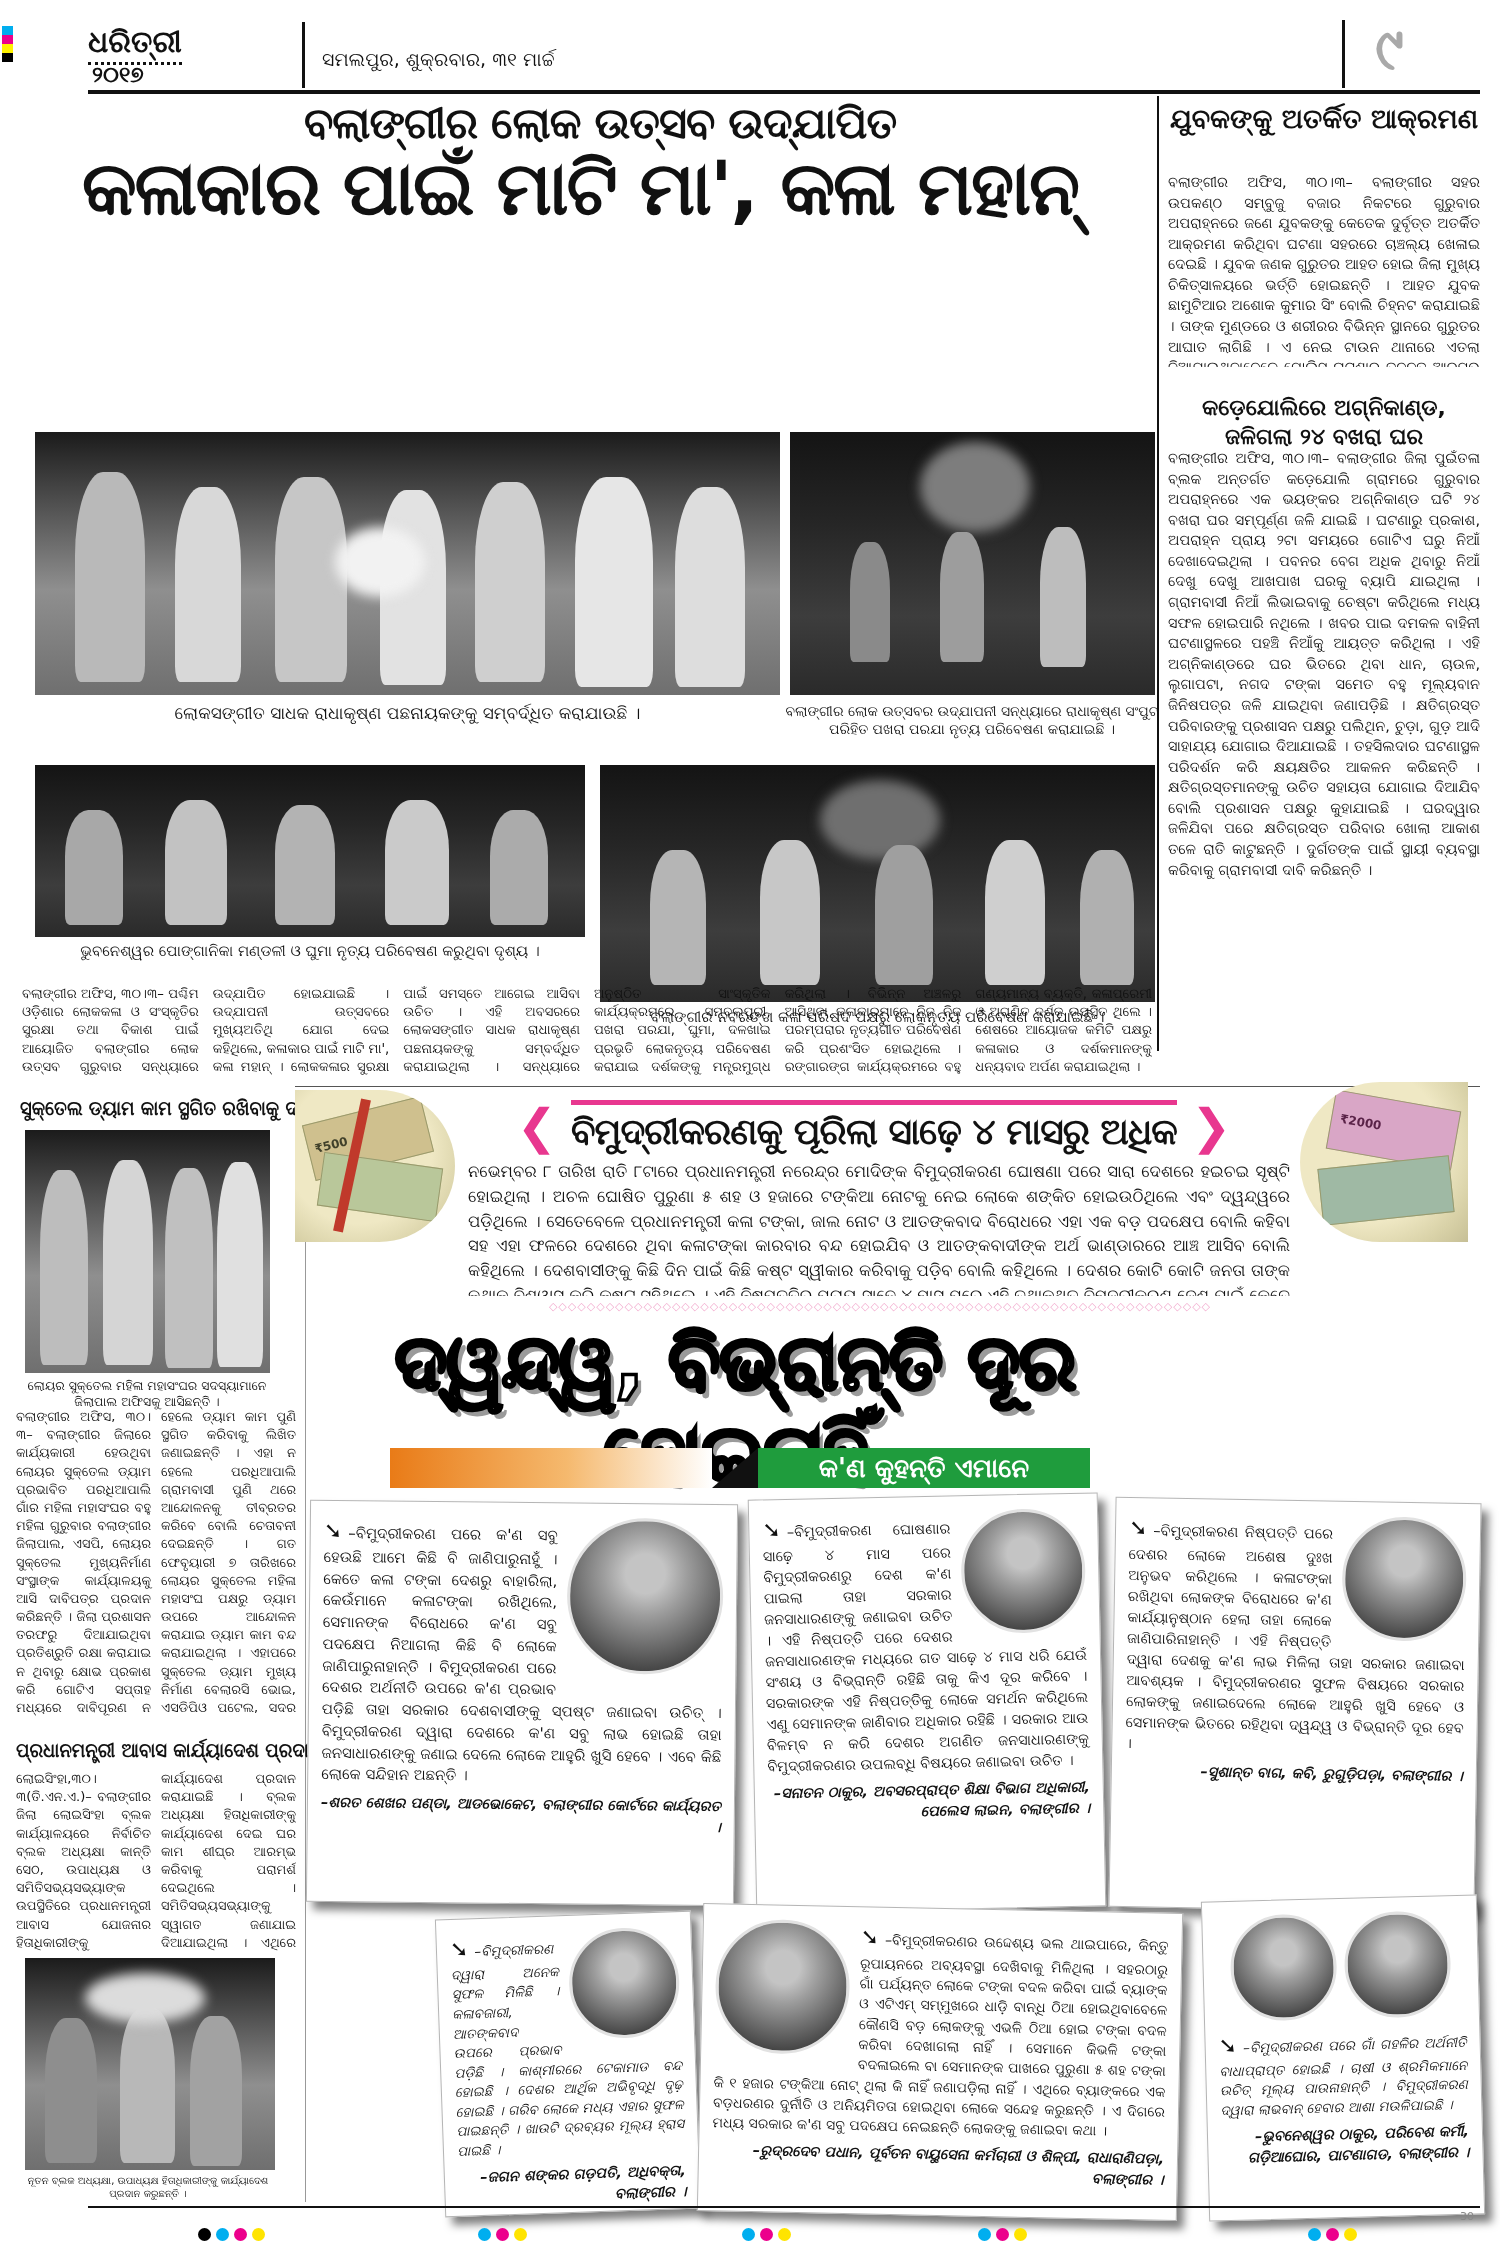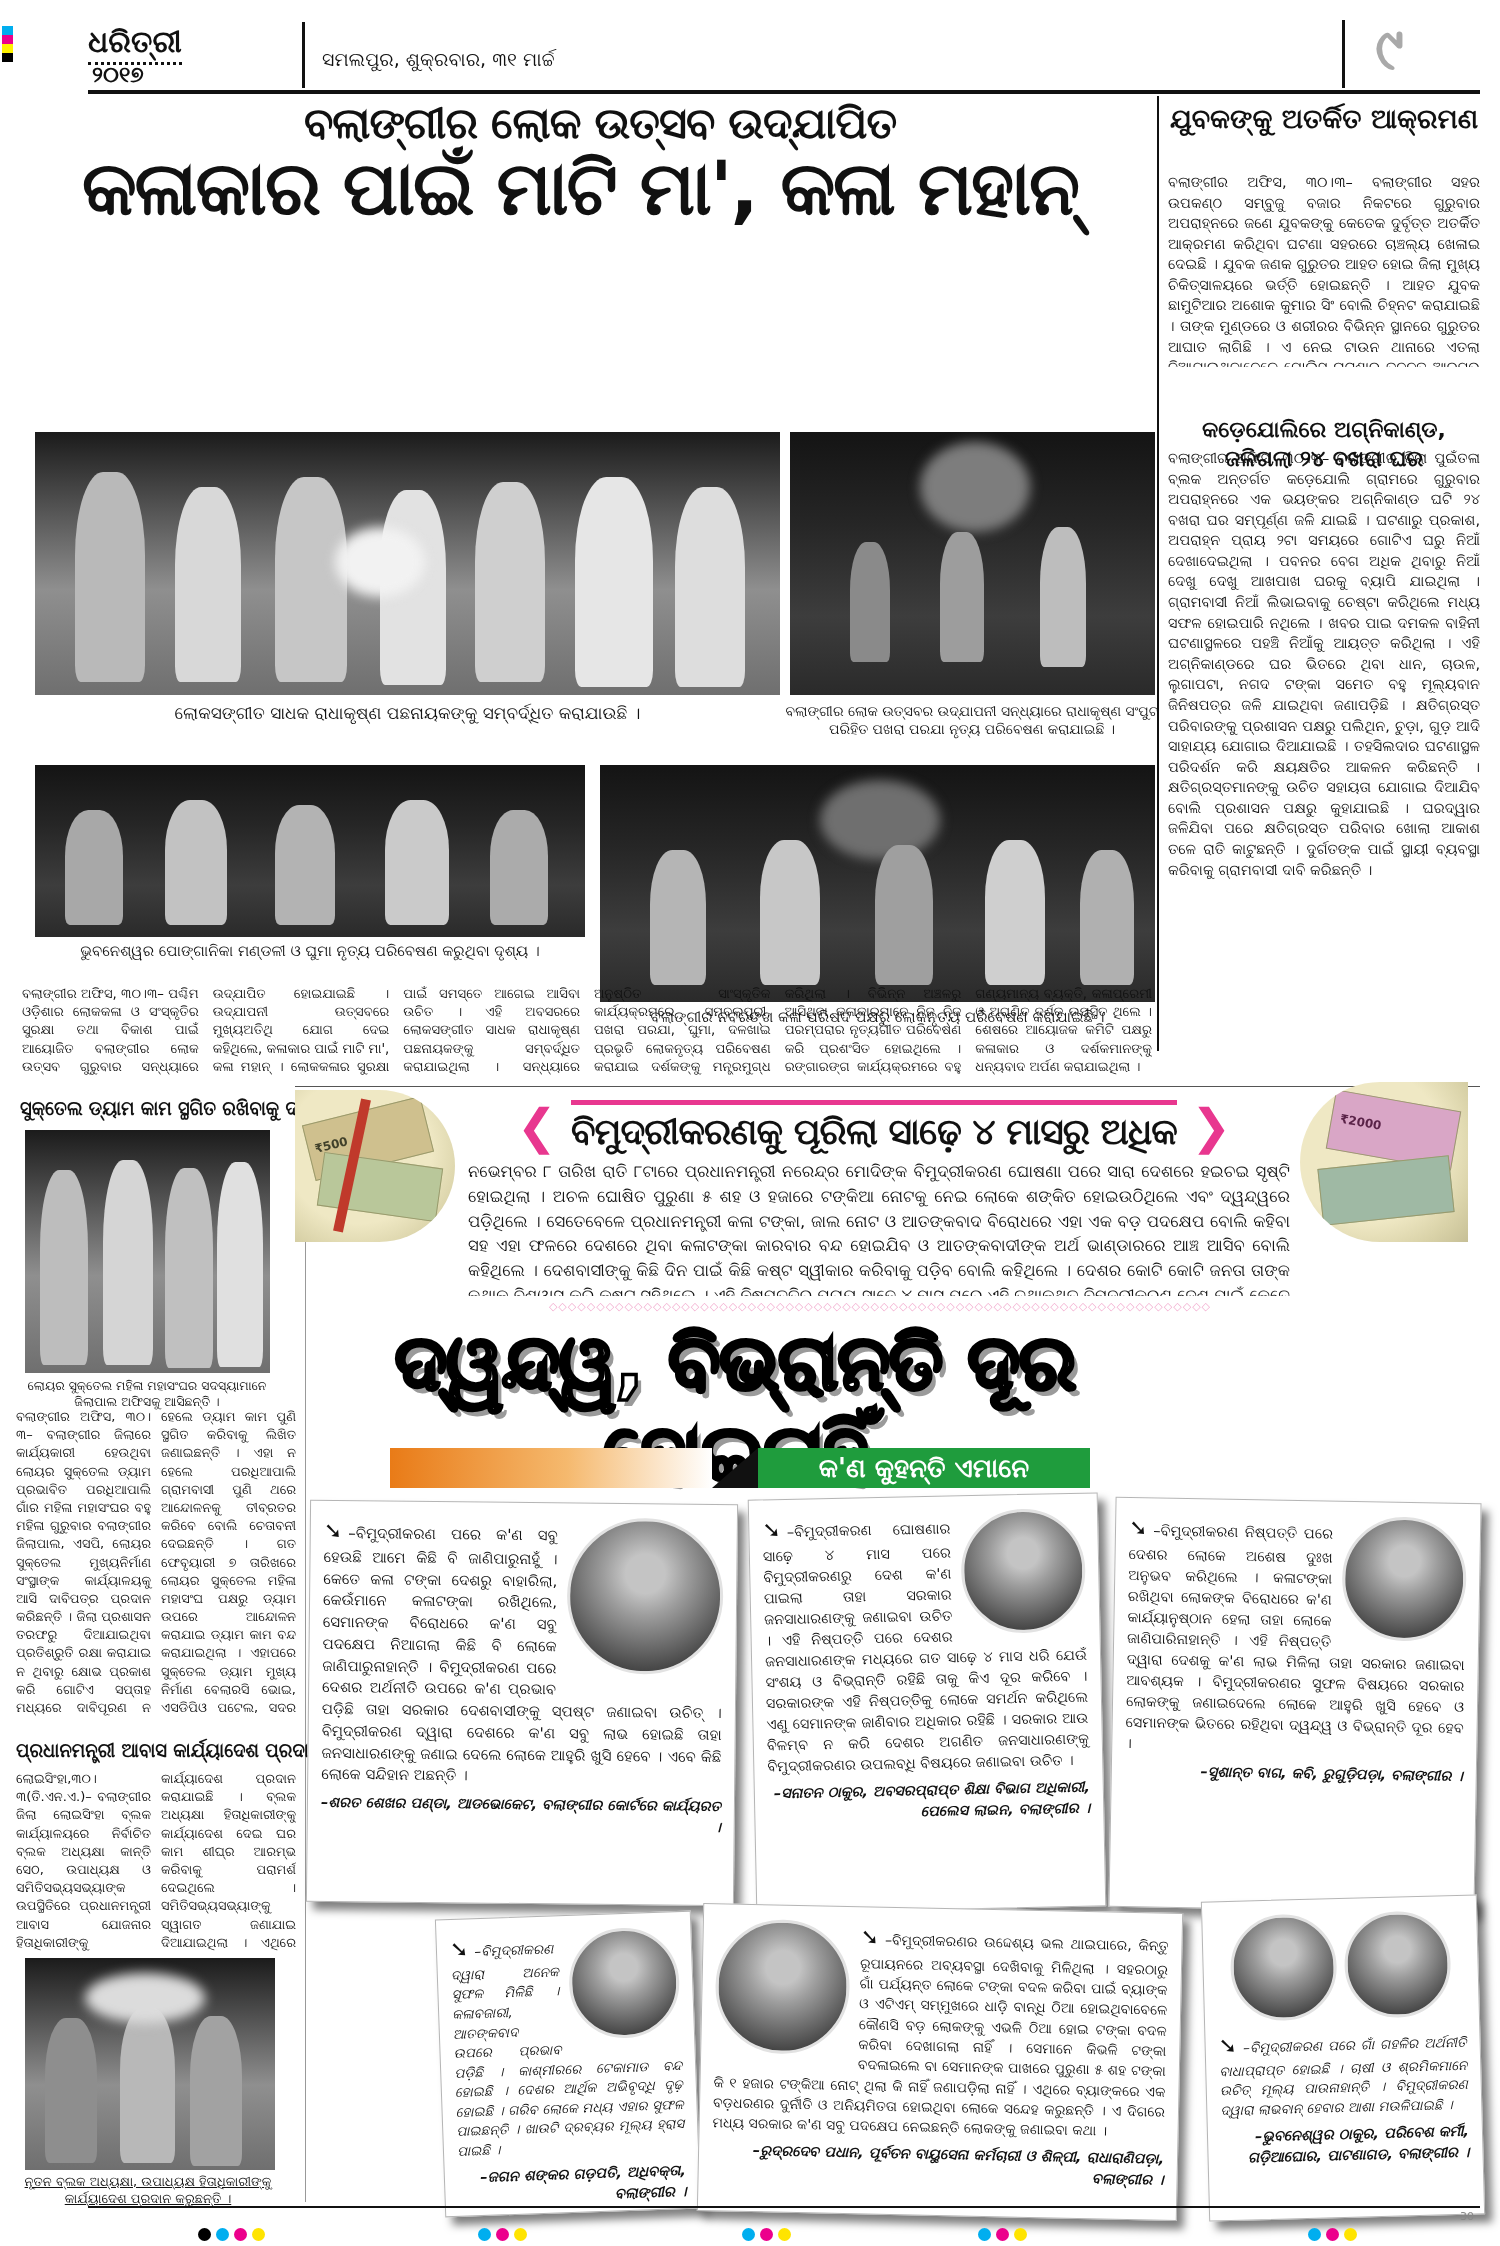--- a/index.html
+++ b/index.html
@@ -82,21 +82,21 @@
   <div class="abs toprule" style="left:88px;top:90px;width:1392px;height:4px;"></div>
   <div class="abs vrule" style="left:1342px;top:20px;width:3px;height:68px;"></div>
   <div class="abs pagenum" style="left:1375px;top:20px;">୯</div>
 
   <div class="abs mainhead" style="left:0px;top:150px;width:1160px;">କଳାକାର ପାଇଁ ମାଟି ମା', କଳା ମହାନ୍</div>
   <div class="abs kicker" style="left:40px;top:98px;width:1120px;">ବଲାଙ୍ଗୀର ଲୋକ ଉତ୍ସବ ଉଦ୍‌ଯାପିତ</div>
 
   <div class="abs vrule" style="left:1157px;top:96px;width:2px;height:955px;"></div>
   <div class="abs rr-head" style="left:1168px;top:102px;width:312px;">ଯୁବକଙ୍କୁ ଅତର୍କିତ ଆକ୍ରମଣ</div>
   <div class="abs body-sm" style="left:1168px;top:172px;width:312px;height:195px;overflow:hidden;">ବଲାଙ୍ଗୀର ଅଫିସ, ୩୦।୩– ବଲାଙ୍ଗୀର ସହର ଉପକଣ୍ଠ ସମ୍ବୁଜୁ ବଜାର ନିକଟରେ ଗୁରୁବାର ଅପରାହ୍ନରେ ଜଣେ ଯୁବକଙ୍କୁ କେତେକ ଦୁର୍ବୃତ୍ତ ଅତର୍କିତ ଆକ୍ରମଣ କରିଥିବା ଘଟଣା ସହରରେ ଚାଞ୍ଚଲ୍ୟ ଖେଳାଇ ଦେଇଛି । ଯୁବକ ଜଣକ ଗୁରୁତର ଆହତ ହୋଇ ଜିଲା ମୁଖ୍ୟ ଚିକିତ୍ସାଳୟରେ ଭର୍ତ୍ତି ହୋଇଛନ୍ତି । ଆହତ ଯୁବକ ଛାମୁଟିଆର ଅଶୋକ କୁମାର ସିଂ ବୋଲି ଚିହ୍ନଟ କରାଯାଇଛି । ତାଙ୍କ ମୁଣ୍ଡରେ ଓ ଶରୀରର ବିଭିନ୍ନ ସ୍ଥାନରେ ଗୁରୁତର ଆଘାତ ଲାଗିଛି । ଏ ନେଇ ଟାଉନ ଥାନାରେ ଏତଲା ଦିଆଯାଇଥିବାବେଳେ ପୋଲିସ ଘଟଣାର ତଦନ୍ତ ଆରମ୍ଭ କରିଛି ।</div>
-  <div class="abs rr-sub" style="left:1168px;top:372px;width:312px;margin-top:44px;">
+  <div class="abs rr-sub" style="left:1168px;top:350px;width:312px;margin-top:44px;">
     <div>କଡ଼େଯୋଲିରେ ଅଗ୍ନିକାଣ୍ଡ,</div>
     <div>ଜଳିଗଲା ୨୪ ବଖରା ଘର</div>
   </div>
   <div class="abs body-sm" style="left:1168px;top:448px;width:312px;height:600px;overflow:hidden;">ବଲାଙ୍ଗୀର ଅଫିସ, ୩୦।୩– ବଲାଙ୍ଗୀର ଜିଲା ପୁଇଁତଳା ବ୍ଲକ ଅନ୍ତର୍ଗତ କଡ଼େଯୋଲି ଗ୍ରାମରେ ଗୁରୁବାର ଅପରାହ୍ନରେ ଏକ ଭୟଙ୍କର ଅଗ୍ନିକାଣ୍ଡ ଘଟି ୨୪ ବଖରା ଘର ସମ୍ପୂର୍ଣ୍ଣ ଜଳି ଯାଇଛି । ଘଟଣାରୁ ପ୍ରକାଶ, ଅପରାହ୍ନ ପ୍ରାୟ ୨ଟା ସମୟରେ ଗୋଟିଏ ଘରୁ ନିଆଁ ଦେଖାଦେଇଥିଲା । ପବନର ବେଗ ଅଧିକ ଥିବାରୁ ନିଆଁ ଦେଖୁ ଦେଖୁ ଆଖପାଖ ଘରକୁ ବ୍ୟାପି ଯାଇଥିଲା । ଗ୍ରାମବାସୀ ନିଆଁ ଲିଭାଇବାକୁ ଚେଷ୍ଟା କରିଥିଲେ ମଧ୍ୟ ସଫଳ ହୋଇପାରି ନଥିଲେ । ଖବର ପାଇ ଦମକଳ ବାହିନୀ ଘଟଣାସ୍ଥଳରେ ପହଞ୍ଚି ନିଆଁକୁ ଆୟତ୍ତ କରିଥିଲା । ଏହି ଅଗ୍ନିକାଣ୍ଡରେ ଘର ଭିତରେ ଥିବା ଧାନ, ଚାଉଳ, ଲୁଗାପଟା, ନଗଦ ଟଙ୍କା ସମେତ ବହୁ ମୂଲ୍ୟବାନ ଜିନିଷପତ୍ର ଜଳି ଯାଇଥିବା ଜଣାପଡ଼ିଛି । କ୍ଷତିଗ୍ରସ୍ତ ପରିବାରଙ୍କୁ ପ୍ରଶାସନ ପକ୍ଷରୁ ପଲିଥିନ, ଚୁଡ଼ା, ଗୁଡ଼ ଆଦି ସାହାଯ୍ୟ ଯୋଗାଇ ଦିଆଯାଇଛି । ତହସିଲଦାର ଘଟଣାସ୍ଥଳ ପରିଦର୍ଶନ କରି କ୍ଷୟକ୍ଷତିର ଆକଳନ କରିଛନ୍ତି । କ୍ଷତିଗ୍ରସ୍ତମାନଙ୍କୁ ଉଚିତ ସହାୟତା ଯୋଗାଇ ଦିଆଯିବ ବୋଲି ପ୍ରଶାସନ ପକ୍ଷରୁ କୁହାଯାଇଛି । ଘରଦ୍ୱାର ଜଳିଯିବା ପରେ କ୍ଷତିଗ୍ରସ୍ତ ପରିବାର ଖୋଲା ଆକାଶ ତଳେ ରାତି କାଟୁଛନ୍ତି । ଦୁର୍ଗତଙ୍କ ପାଇଁ ସ୍ଥାୟୀ ବ୍ୟବସ୍ଥା କରିବାକୁ ଗ୍ରାମବାସୀ ଦାବି କରିଛନ୍ତି ।</div>
 
   <div class="photo light" style="left:35px;top:432px;width:745px;height:263px;">
     <i class="fig" style="left:40px;top:40px;width:70px;height:210px;background:#b9b9b9;"></i>
     <i class="fig" style="left:140px;top:55px;width:66px;height:195px;background:#d8d8d8;"></i>
     <i class="fig" style="left:240px;top:45px;width:72px;height:205px;background:#c6c6c6;"></i>
     <i class="fig" style="left:345px;top:58px;width:66px;height:195px;background:#e2e2e2;"></i>
@@ -148,21 +148,21 @@
   <div class="abs cols2" style="left:16px;top:1408px;width:280px;height:318px;">ବଲାଙ୍ଗୀର ଅଫିସ, ୩୦।୩– ବଲାଙ୍ଗୀର ଜିଲାରେ କାର୍ଯ୍ୟକାରୀ ହେଉଥିବା ଲୋୟର ସୁକ୍ତେଲ ଡ୍ୟାମ ପ୍ରଭାବିତ ପରଧିଆପାଲି ଗାଁର ମହିଳା ମହାସଂଘର ବହୁ ମହିଳା ଗୁରୁବାର ବଲାଙ୍ଗୀର ଜିଲାପାଲ, ଏସପି, ଲୋୟର ସୁକ୍ତେଲ ମୁଖ୍ୟନିର୍ମାଣ ସଂସ୍ଥାଙ୍କ କାର୍ଯ୍ୟାଳୟକୁ ଆସି ଦାବିପତ୍ର ପ୍ରଦାନ କରିଛନ୍ତି । ଜିଲା ପ୍ରଶାସନ ତରଫରୁ ଦିଆଯାଇଥିବା ପ୍ରତିଶ୍ରୁତି ରକ୍ଷା କରାଯାଇ ନ ଥିବାରୁ କ୍ଷୋଭ ପ୍ରକାଶ କରି ଗୋଟିଏ ସପ୍ତାହ ମଧ୍ୟରେ ଦାବିପୂରଣ ନ ହେଲେ ଡ୍ୟାମ କାମ ପୁଣି ସ୍ଥଗିତ କରିବାକୁ ଲିଖିତ ଜଣାଇଛନ୍ତି । ଏହା ନ ହେଲେ ପରଧିଆପାଲି ଗ୍ରାମବାସୀ ପୁଣି ଥରେ ଆନ୍ଦୋଳନକୁ ତୀବ୍ରତର କରିବେ ବୋଲି ଚେତାବନୀ ଦେଇଛନ୍ତି । ଗତ ଫେବୃୟାରୀ ୭ ତାରିଖରେ ଲୋୟର ସୁକ୍ତେଲ ମହିଳା ମହାସଂଘ ପକ୍ଷରୁ ଡ୍ୟାମ ଉପରେ ଆନ୍ଦୋଳନ କରାଯାଇ ଡ୍ୟାମ କାମ ବନ୍ଦ କରାଯାଇଥିଲା । ଏହାପରେ ସୁକ୍ତେଲ ଡ୍ୟାମ ମୁଖ୍ୟ ନିର୍ମାଣ ବେଲାରସି ଭୋଇ, ଏସଡିପିଓ ପଟେଲ, ସଦର ଥାନା ଅଧିକାରୀ ଆନନ୍ଦଚନ୍ଦ୍ର ମାଝୀ ଘଟଣାସ୍ଥଳକୁ ଯାଇ ଆନ୍ଦୋଳନକାରୀଙ୍କ ସହ ଆଲୋଚନା କରି ଦାବି ପୂରଣ କରାଯିବ ବୋଲି ପ୍ରତିଶ୍ରୁତି ଦେଇ ଆନ୍ଦୋଳନ ହଟାଇଥିଲେ । ତେବେ ଏହି ପ୍ରତିଶ୍ରୁତି ପୂରଣ ନ ହେବାରୁ ଗୁରୁବାର ମହାସଂଘର ସଭାପତି ହେମାଙ୍କ ନେତୃତ୍ୱରେ ସଦସ୍ୟା ସାହୁ, ଲୁଇନା ବାରିକ, ସୁମିତ୍ରା ଓ ଅନ୍ୟମାନେ ଜିଲାପାଲ କାର୍ଯ୍ୟାଳୟ, ଏସପି ଅଫିସ, ସୁକ୍ତେଲ କାର୍ଯ୍ୟାଳୟକୁ ଆସି ଦାବିପତ୍ର ଦେଇଥିଲେ ।</div>
 
   <div class="abs subhead-left" style="left:16px;top:1738px;width:284px;">ପ୍ରଧାନମନ୍ତ୍ରୀ ଆବାସ କାର୍ଯ୍ୟାଦେଶ ପ୍ରଦାନ</div>
   <div class="abs cols2" style="left:16px;top:1770px;width:280px;height:183px;">ଲୋଇସିଂହା,୩୦।୩(ତି.ଏନ.ଏ.)– ବଲାଙ୍ଗୀର ଜିଲା ଲୋଇସିଂହା ବ୍ଲକ କାର୍ଯ୍ୟାଳୟରେ ନିର୍ବାଚିତ ବ୍ଲକ ଅଧ୍ୟକ୍ଷା କାନ୍ତି ସେଠ, ଉପାଧ୍ୟକ୍ଷ ଓ ସମିତିସଭ୍ୟସଭ୍ୟାଙ୍କ ଉପସ୍ଥିତିରେ ପ୍ରଧାନମନ୍ତ୍ରୀ ଆବାସ ଯୋଜନାର ହିତାଧିକାରୀଙ୍କୁ କାର୍ଯ୍ୟାଦେଶ ପ୍ରଦାନ କରାଯାଇଛି । ବ୍ଲକ ଅଧ୍ୟକ୍ଷା ହିତାଧିକାରୀଙ୍କୁ କାର୍ଯ୍ୟାଦେଶ ଦେଇ ଘର କାମ ଶୀଘ୍ର ଆରମ୍ଭ କରିବାକୁ ପରାମର୍ଶ ଦେଇଥିଲେ । ସମିତିସଭ୍ୟସଭ୍ୟାଙ୍କୁ ସ୍ୱାଗତ ଜଣାଯାଇ ଦିଆଯାଇଥିଲା । ଏଥିରେ ବିଡିଓ, ଜିପିଓ, ବ୍ଲକ ସହକାରୀ ଯନ୍ତ୍ରୀ ଓ ଅନ୍ୟାନ୍ୟ କର୍ମଚାରୀ ଉପସ୍ଥିତ ରହି କାର୍ଯ୍ୟକ୍ରମ ପରିଚାଳନାରେ ସହଯୋଗ କରିଥିଲେ । ଏହି ଉତ୍ସବରେ ପଞ୍ଚାୟତ ପ୍ରତିନିଧିମାନେ ଉପସ୍ଥିତ ରହିଥିଲେ ।</div>
   <div class="photo light" style="left:25px;top:1958px;width:250px;height:212px;">
     <i class="fig" style="left:20px;top:60px;width:52px;height:145px;background:#8e8e8e;"></i>
     <i class="fig" style="left:95px;top:50px;width:55px;height:155px;background:#b8b8b8;"></i>
     <i class="fig" style="left:165px;top:58px;width:52px;height:150px;background:#a2a2a2;"></i>
     <i class="glow" style="left:60px;top:15px;width:120px;height:50px;background:#dcdcdc;"></i>
   </div>
-  <div class="abs caption" style="left:14px;top:2174px;width:268px;font-size:13px;text-decoration:underline;">ନୂତନ ବ୍ଲକ ଅଧ୍ୟକ୍ଷା, ଉପାଧ୍ୟକ୍ଷ ହିତାଧିକାରୀଙ୍କୁ କାର୍ଯ୍ୟାଦେଶ ପ୍ରଦାନ କରୁଛନ୍ତି ।</div>
+  <div class="abs caption" style="left:14px;top:2174px;width:268px;font-size:10px;">ନୂତନ ବ୍ଲକ ଅଧ୍ୟକ୍ଷା, ଉପାଧ୍ୟକ୍ଷ ହିତାଧିକାରୀଙ୍କୁ କାର୍ଯ୍ୟାଦେଶ ପ୍ରଦାନ କରୁଛନ୍ତି ।</div>
 
   <div class="money" style="left:295px;top:1090px;width:160px;height:152px;border-radius:0 76px 76px 0;">
     <div class="note" style="left:12px;top:20px;width:120px;height:55px;background:#cfc08e;transform:rotate(-14deg);">
       <span class="note-label" style="position:absolute;left:6px;top:18px;">₹500</span>
     </div>
     <div class="note" style="left:25px;top:70px;width:118px;height:52px;background:#b9c79a;transform:rotate(8deg);"></div>
     <div class="abs" style="left:52px;top:8px;width:10px;height:135px;background:#c0392b;transform:rotate(12deg);"></div>
   </div>
   <div class="money" style="left:1300px;top:1082px;width:168px;height:160px;border-radius:84px 0 0 84px;">
     <div class="note" style="left:30px;top:18px;width:125px;height:58px;background:#d9a6c6;transform:rotate(10deg);">

